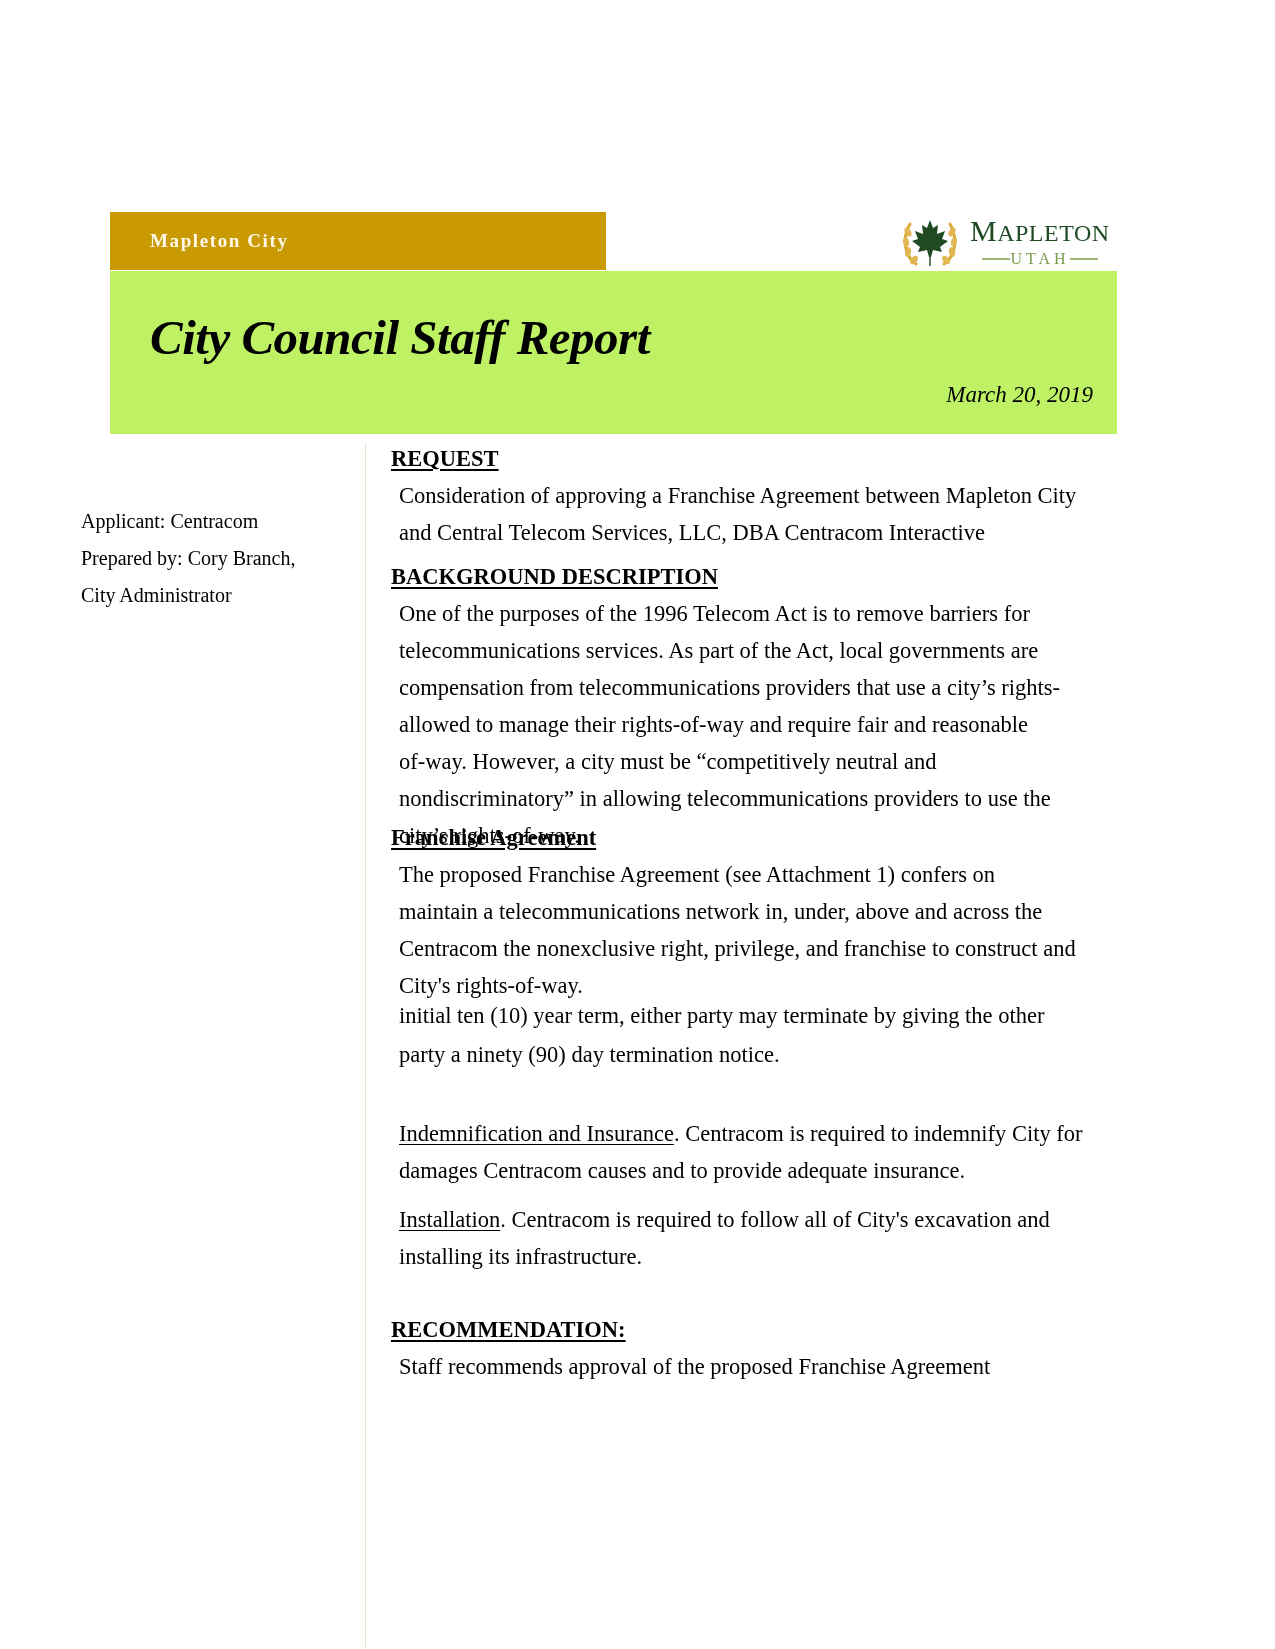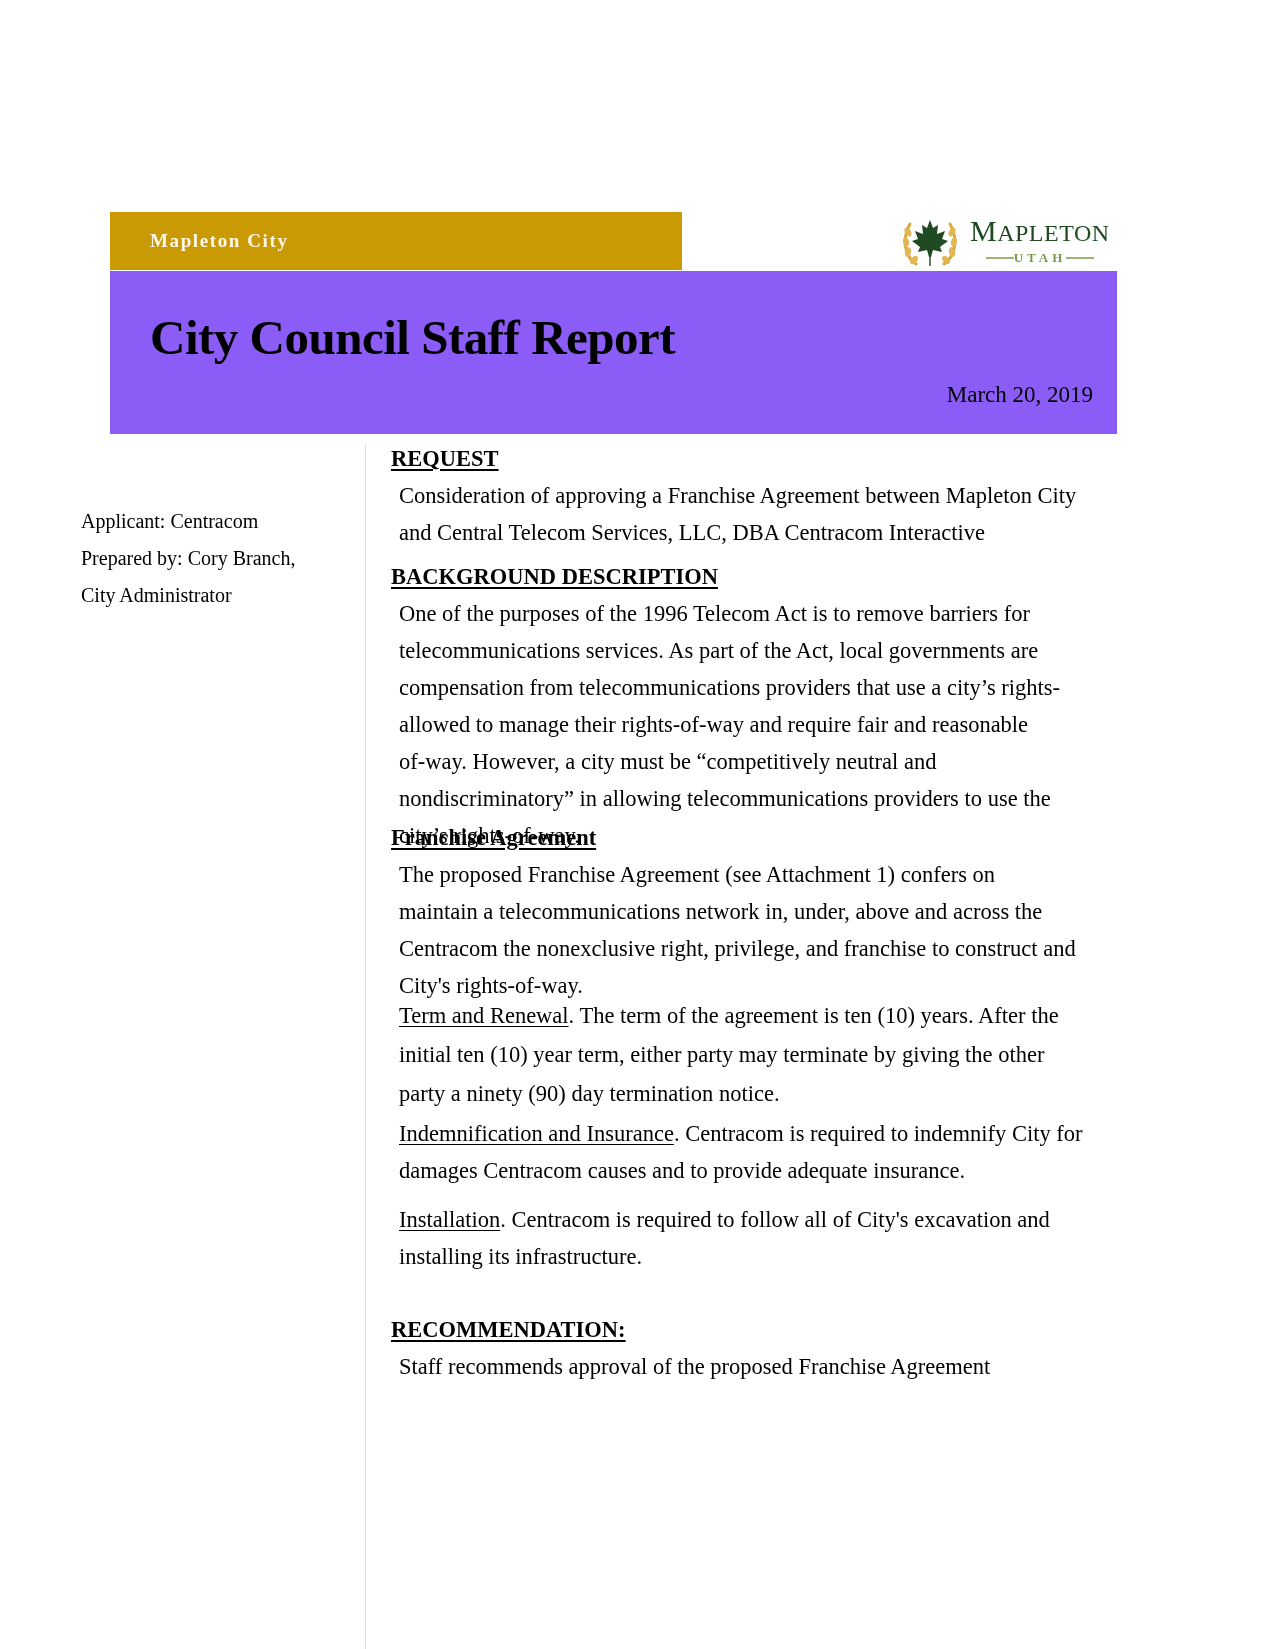--- a/index.html
+++ b/index.html
@@ -1,36 +1,36 @@
 <!DOCTYPE html>
 <html><head>
   <meta charset="utf-8">
   <style>
     html, body { margin: 0; padding: 0; background: #ffffff; }
     body { width: 1275px; height: 1649px; position: relative; overflow: hidden;
            font-family: "Liberation Serif", "DejaVu Serif", serif; color: #000; }
     .abs { position: absolute; }
 
     
-    .gold-bar { left: 110px; top: 212px; width: 572px; height: 58px; background: #c99a04; }
+    .gold-bar { left: 110px; top: 212px; width: 496px; height: 58px; background: #c99a04; }
     .gold-bar-label { position: absolute; left: 40px; top: 18px; color: #fff8ea; font-weight: bold;
                       font-size: 19px; letter-spacing: 1.6px; font-family: "Liberation Serif", serif; }
-    .green-box { left: 110px; top: 271px; width: 1007px; height: 163px; background: #8b5cf6; }
+    .green-box { left: 110px; top: 271px; width: 1007px; height: 163px; background: #bef264; font-style: italic; }
     .report-title { position: absolute; left: 40px; top: 42px; font-size: 49px; font-weight: bold;
                     letter-spacing: -0.5px; line-height: 1; font-family: "Liberation Serif", serif; }
     .report-date { position: absolute; right: 24px; top: 112px; font-size: 23px; line-height: 1; }
 
     
     .logo { left: 898px; top: 210px; width: 220px; height: 62px; }
     .logo-word { position: absolute; left: 72px; top: 6px; font-size: 30px; color: #1f4a22;
                  letter-spacing: 0.5px; font-family: "Liberation Serif", serif; line-height: 1; }
     .logo-word .small { font-size: 24px; }
     .logo-sub { position: absolute; left: 72px; top: 40px; width: 140px; display: flex; align-items: center;
-                justify-content: center; font-size: 13px; letter-spacing: 4px; color: #7a9a4c;
-                font-weight: bold; font-family: "Liberation Serif", serif; }
+                justify-content: center; font-size: 16px; letter-spacing: 4px; color: #7a9a4c;
+                font-weight: normal; font-family: "Liberation Serif", serif; }
     .logo-sub .rule { width: 28px; height: 2px; background: #9db56e; }
 
     
     .divider { left: 365px; top: 444px; width: 1px; height: 1205px; background: #e4e2c8; }
 
     
     .sidebar { left: 81px; top: 503px; width: 270px; font-size: 20px; line-height: 37px; }
     .sidebar b { font-weight: normal; }
 
     
@@ -115,21 +115,20 @@
 
 <div class="abs main" style="top:823px;">
   <div class="heading">Franchise Agreement</div>
   <p>The proposed Franchise Agreement (see Attachment 1) confers on</p>
   <p>maintain a telecommunications network in, under, above and across the</p>
   <p>Centracom the nonexclusive right, privilege, and franchise to construct and</p>
   <p>City's rights-of-way.</p>
 </div>
 
 <div class="abs main loose" style="top:992px;">
-  <p><span class="u">Term and Renewal</span><span>. The term of the agreement is ten (10) years. After the</span></p>
   <p>initial ten (10) year term, either party may terminate by giving the other</p>
   <p>party a ninety (90) day termination notice.</p>
 </div>
 
 <div class="abs main" style="top:1111px;">
   <p><span class="u">Indemnification and Insurance</span><span>. Centracom is required to indemnify City for</span></p>
   <p>damages Centracom causes and to provide adequate insurance.</p>
 </div>
 
 <div class="abs main" style="top:1197px;">

